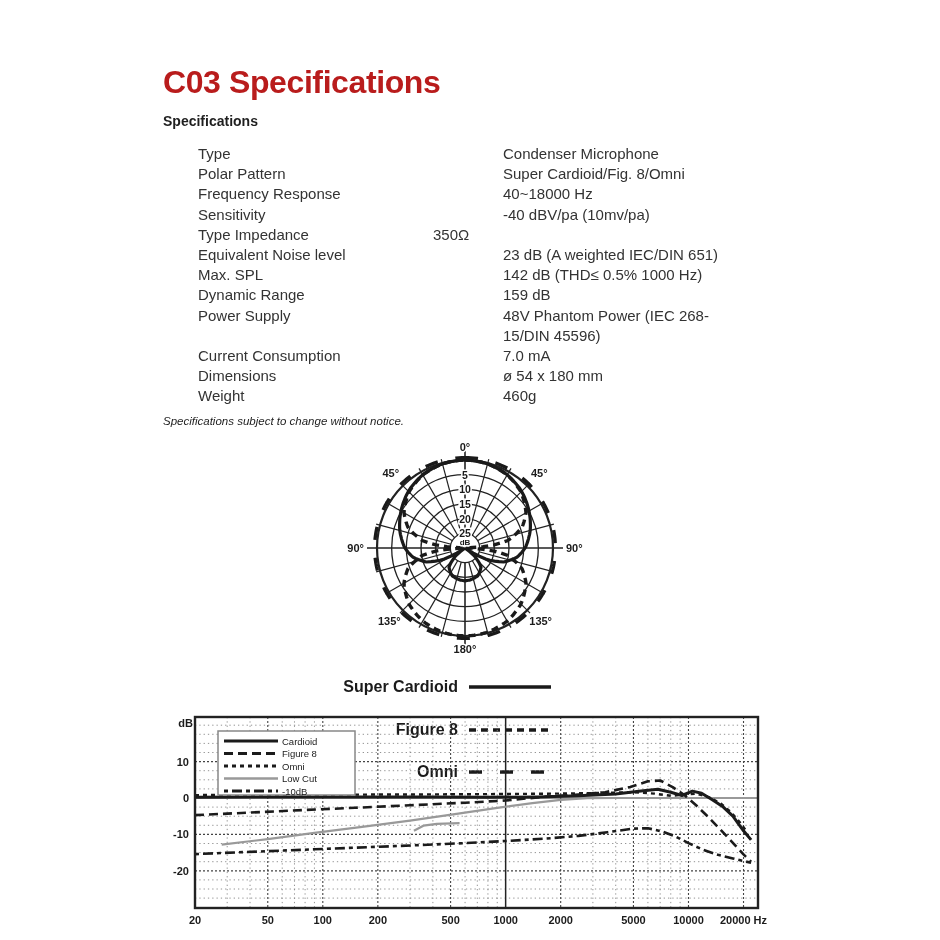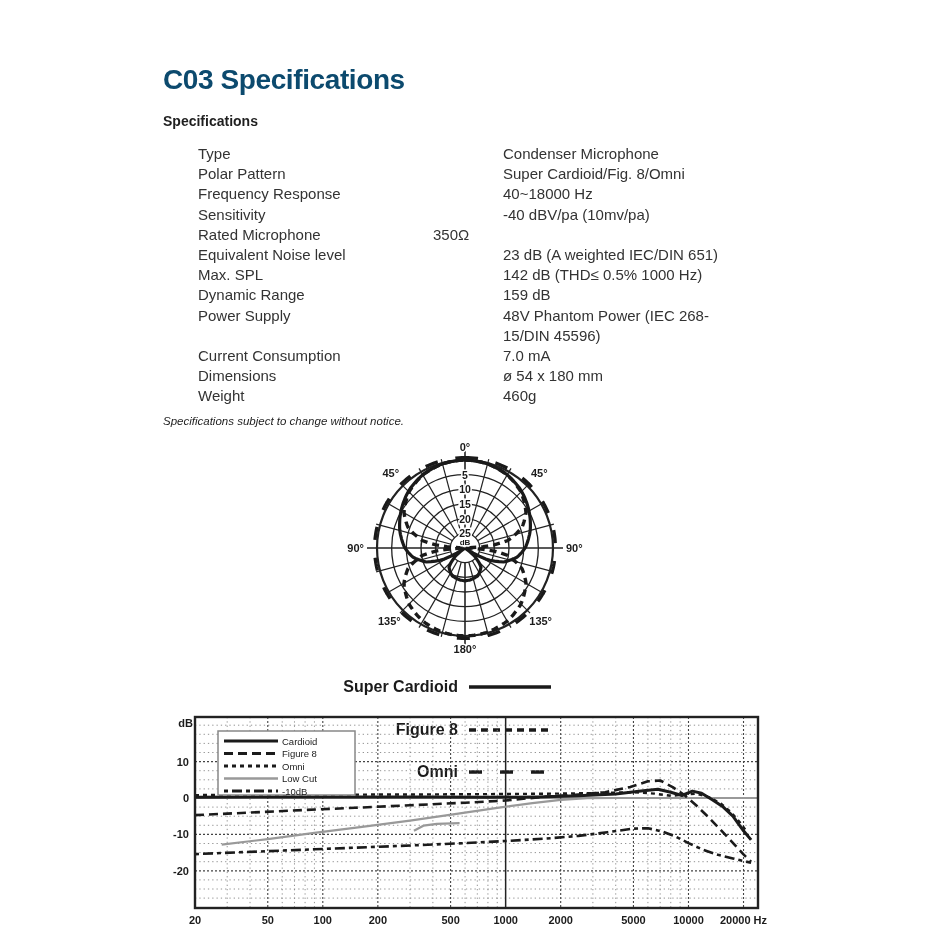--- a/index.html
+++ b/index.html
@@ -1,19 +1,19 @@
 <!DOCTYPE html>
 <html><head>
 <meta charset="utf-8">
 <style>
   html,body{margin:0;padding:0;}
   body{width:940px;height:940px;background:#ffffff;position:relative;overflow:hidden;
        font-family:"Liberation Sans",sans-serif;color:#2b2b2b;}
   .abs{position:absolute;}
-  #page-title{left:163px;top:64px;font-size:28px;font-weight:bold;letter-spacing:-0.4px;color:#0c4a6e;}
+  #page-title{left:163px;top:64px;font-size:32px;font-weight:bold;letter-spacing:-0.4px;color:#b91c1c;}
   #section-heading{left:163px;top:113px;font-size:14px;font-weight:bold;color:#1f1f1f;}
   #spec-table{left:163px;top:144px;width:610px;font-size:15px;line-height:20.2px;color:#333333;}
   .spec-row{position:relative;min-height:20.2px;}
   .spec-label{position:absolute;left:0;top:0;white-space:nowrap;margin-left:35px;}
   .spec-value{display:block;margin-left:340px;width:232px;}
   .spec-value.middle{margin-left:270px;width:320px;}
   #note{left:163px;top:415px;width:606px;font-size:11.5px;font-style:italic;color:#1e1e1e;}
   #polar-wrap{left:335px;top:432px;width:260px;height:232px;}
   #polar-legend{left:330px;top:652px;width:280px;}
   .pl-row{display:flex;align-items:center;height:14.4px;font-size:16px;color:#1b1b1b;margin-top:28px;}
@@ -39,21 +39,21 @@
     </div>
     <div class="spec-row">
       <span class="spec-label">Frequency Response</span>
       <span class="spec-value">40~18000 Hz</span>
     </div>
     <div class="spec-row">
       <span class="spec-label">Sensitivity</span>
       <span class="spec-value">-40 dBV/pa (10mv/pa)</span>
     </div>
     <div class="spec-row">
-      <span class="spec-label">Rated Microphone</span>
+      <span class="spec-label">Type Impedance</span>
       <span class="spec-value middle">350Ω</span>
     </div>
     <div class="spec-row">
       <span class="spec-label">Equivalent Noise level</span>
       <span class="spec-value">23 dB (A weighted IEC/DIN 651)</span>
     </div>
     <div class="spec-row">
       <span class="spec-label">Max. SPL</span>
       <span class="spec-value">142 dB (THD≤ 0.5% 1000 Hz)</span>
     </div>

